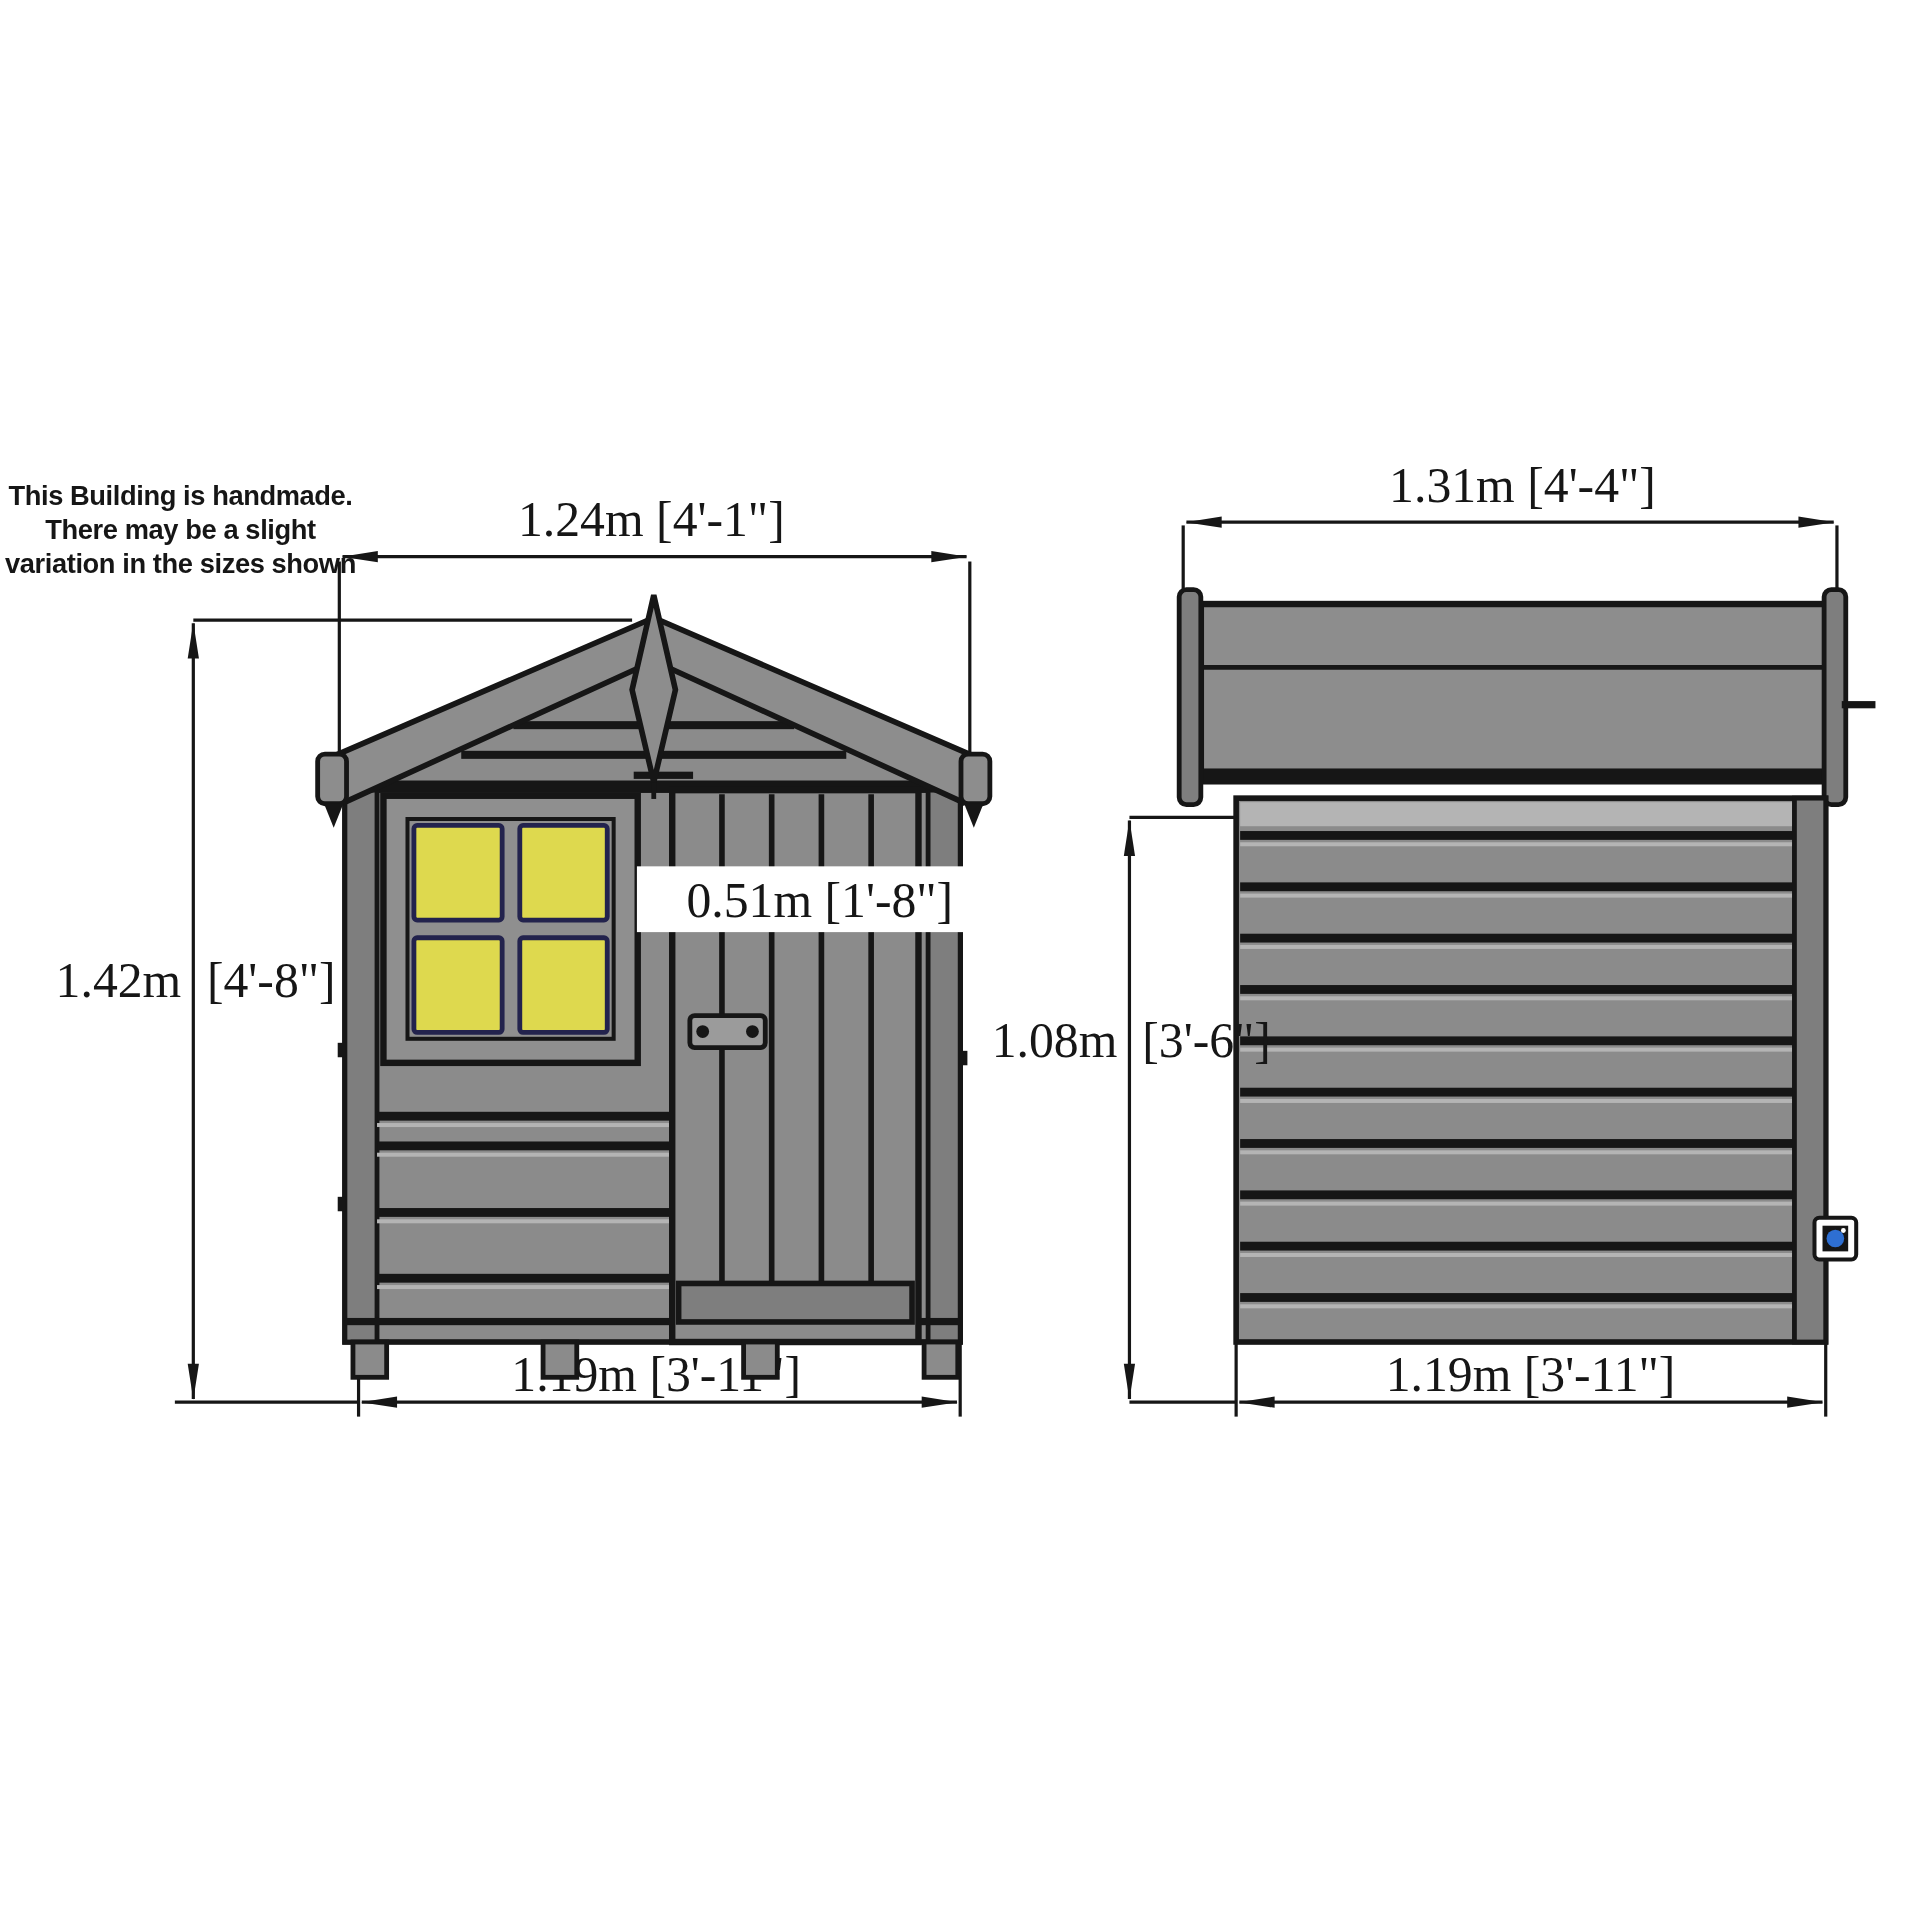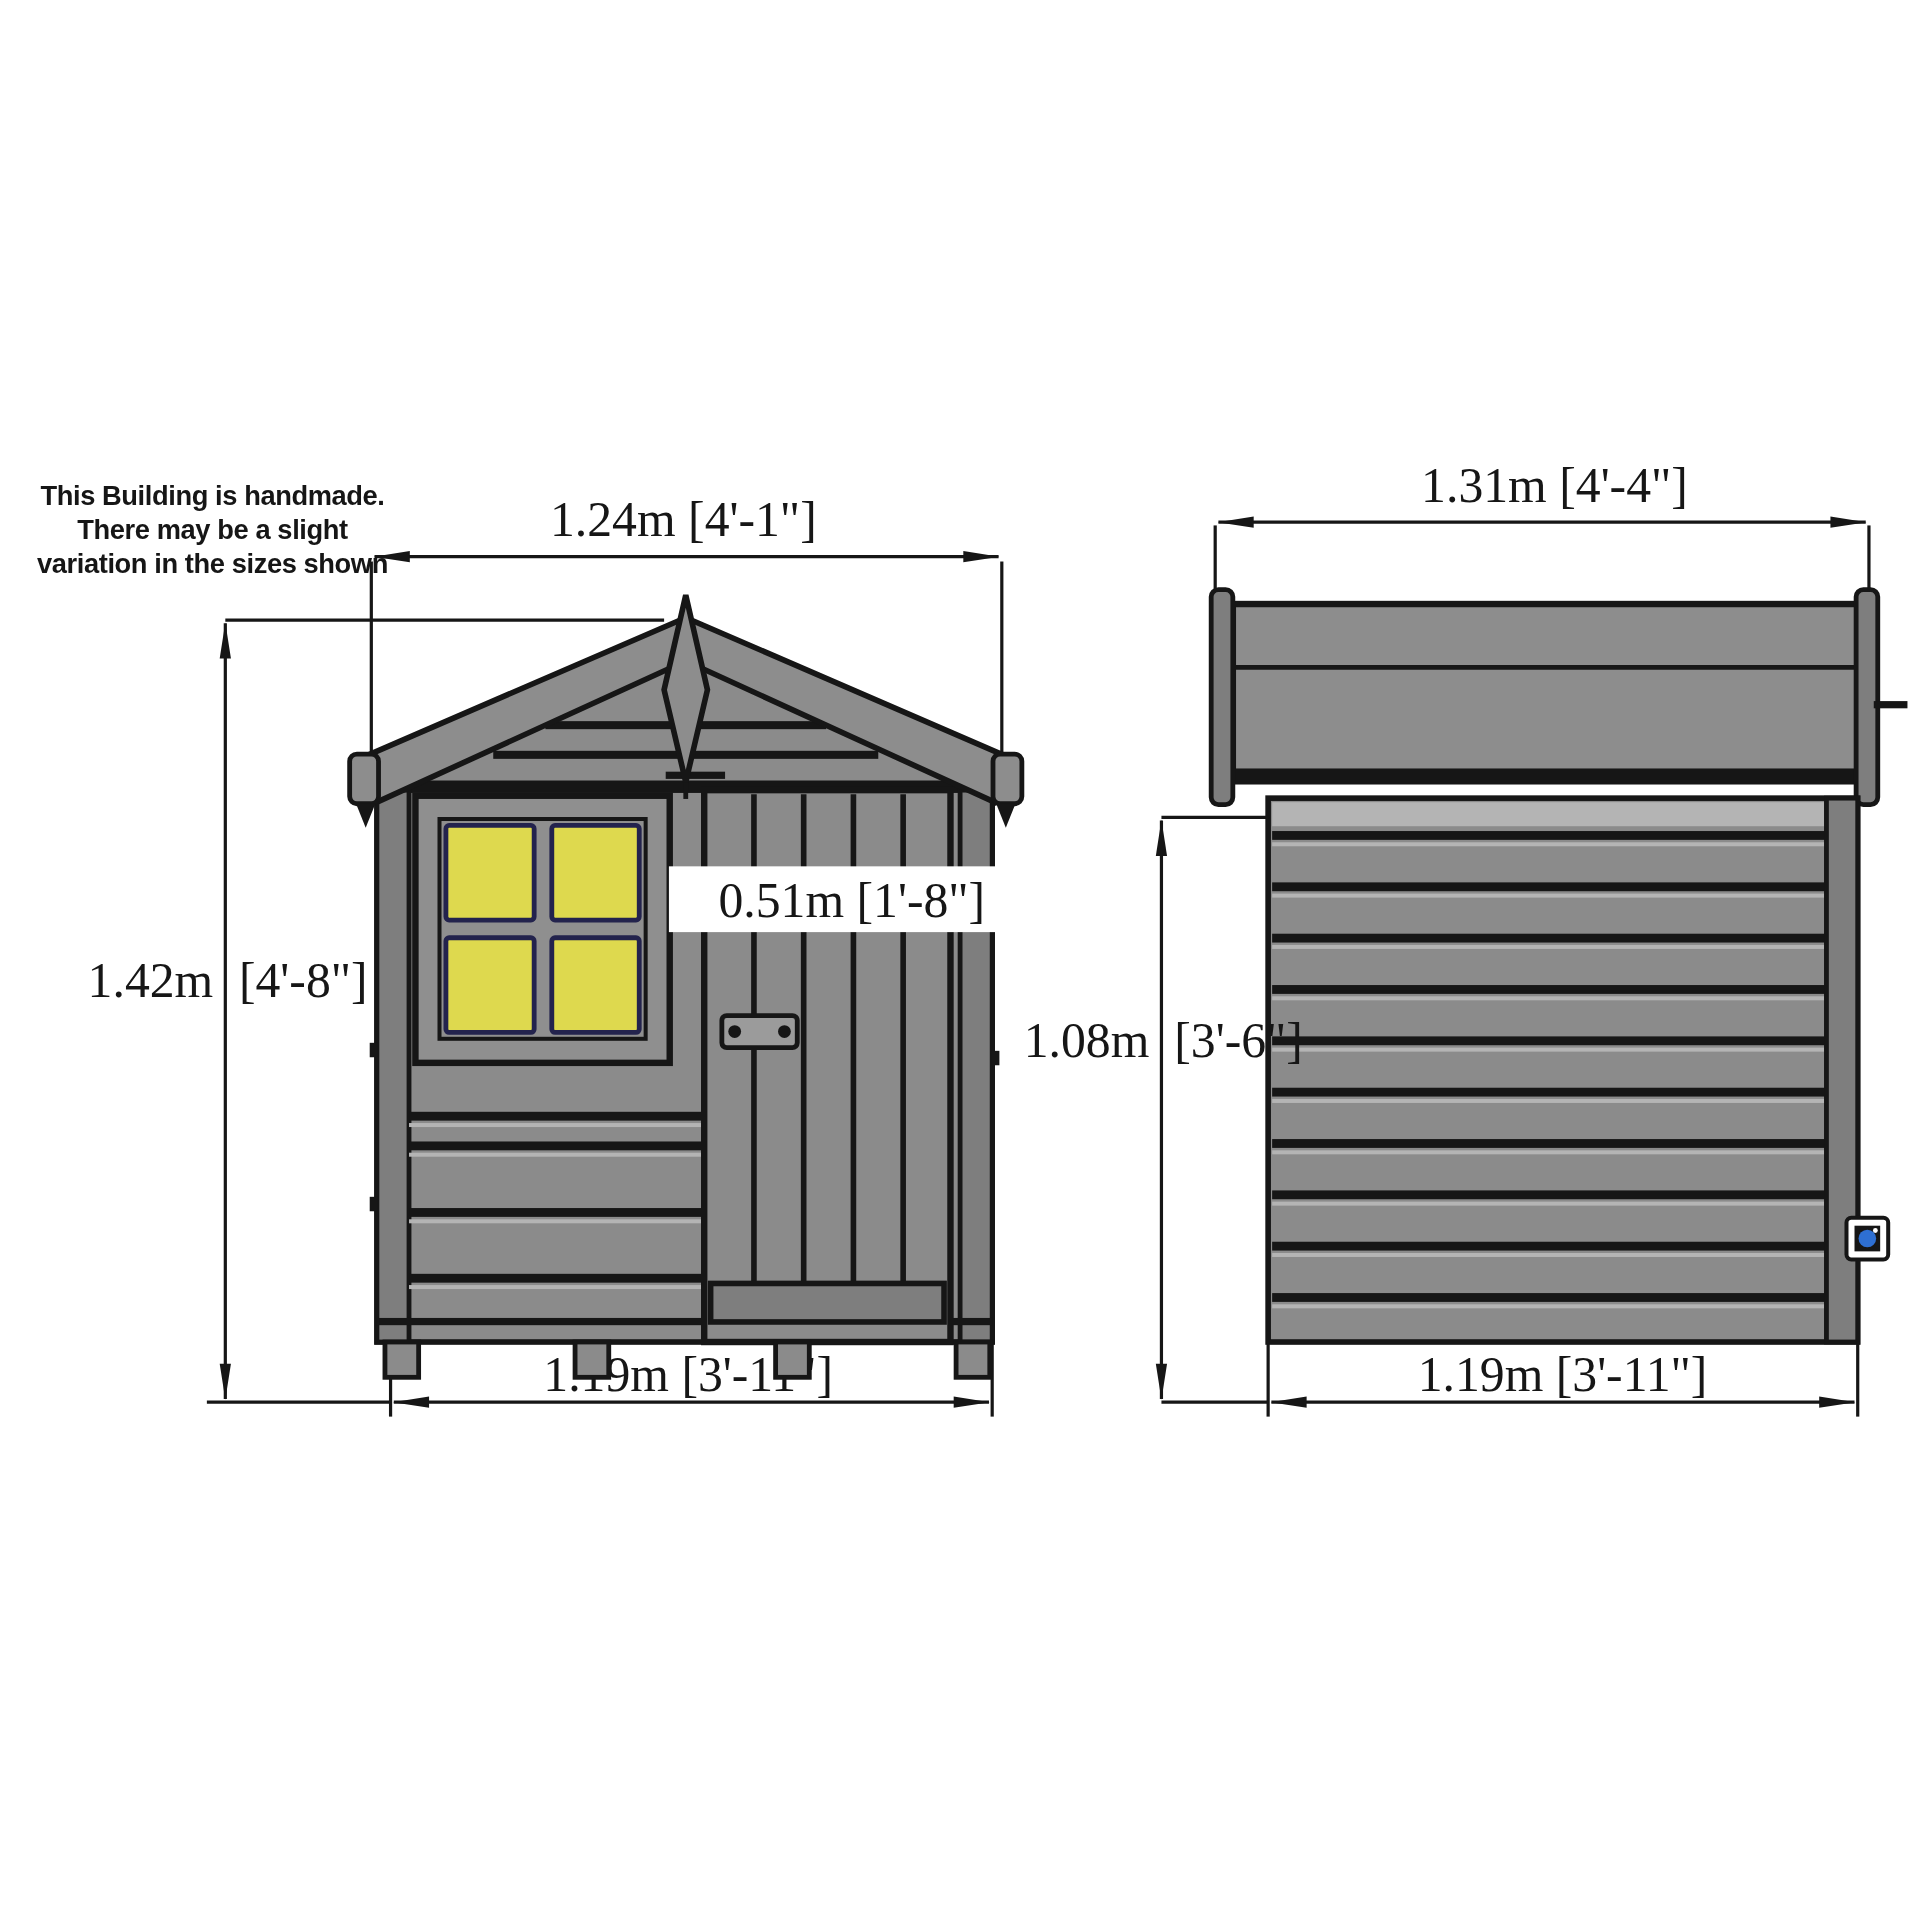--- a/index.html
+++ b/index.html
@@ -7,21 +7,21 @@
     --c-wall:#8b8b8b;
     --c-wall-light:#b4b4b4;
     --c-trim:#7e7e7e;
     --c-roof:#8d8d8d;
     --c-pane:#ded94e;
     --c-pane-edge:#23234d;
     --c-plaque:#2e6fd2;
     --c-paper:#ffffff;
   }
   html,body{margin:0;padding:0;background:var(--c-paper);}
-  .stage{width:1840px;height:1930px;position:relative;background:var(--c-paper);padding-left:32px;}
+  .stage{width:1840px;height:1930px;position:relative;background:var(--c-paper);}
   svg{display:block;}
   text{font-family:"Liberation Serif","DejaVu Serif",serif;fill:var(--c-ink);}
   .dim-label{font-size:62px;}
   .note{font-family:"Liberation Sans","DejaVu Sans",sans-serif;font-weight:bold;
         font-size:34px;letter-spacing:-0.5px;}
   .ink{stroke:var(--c-ink);}
   .dimline{stroke:var(--c-ink);stroke-width:4;fill:none;}
   .extline{stroke:var(--c-ink);stroke-width:4;fill:none;}
   .wall{fill:var(--c-wall);}
   .roof{fill:var(--c-roof);}

